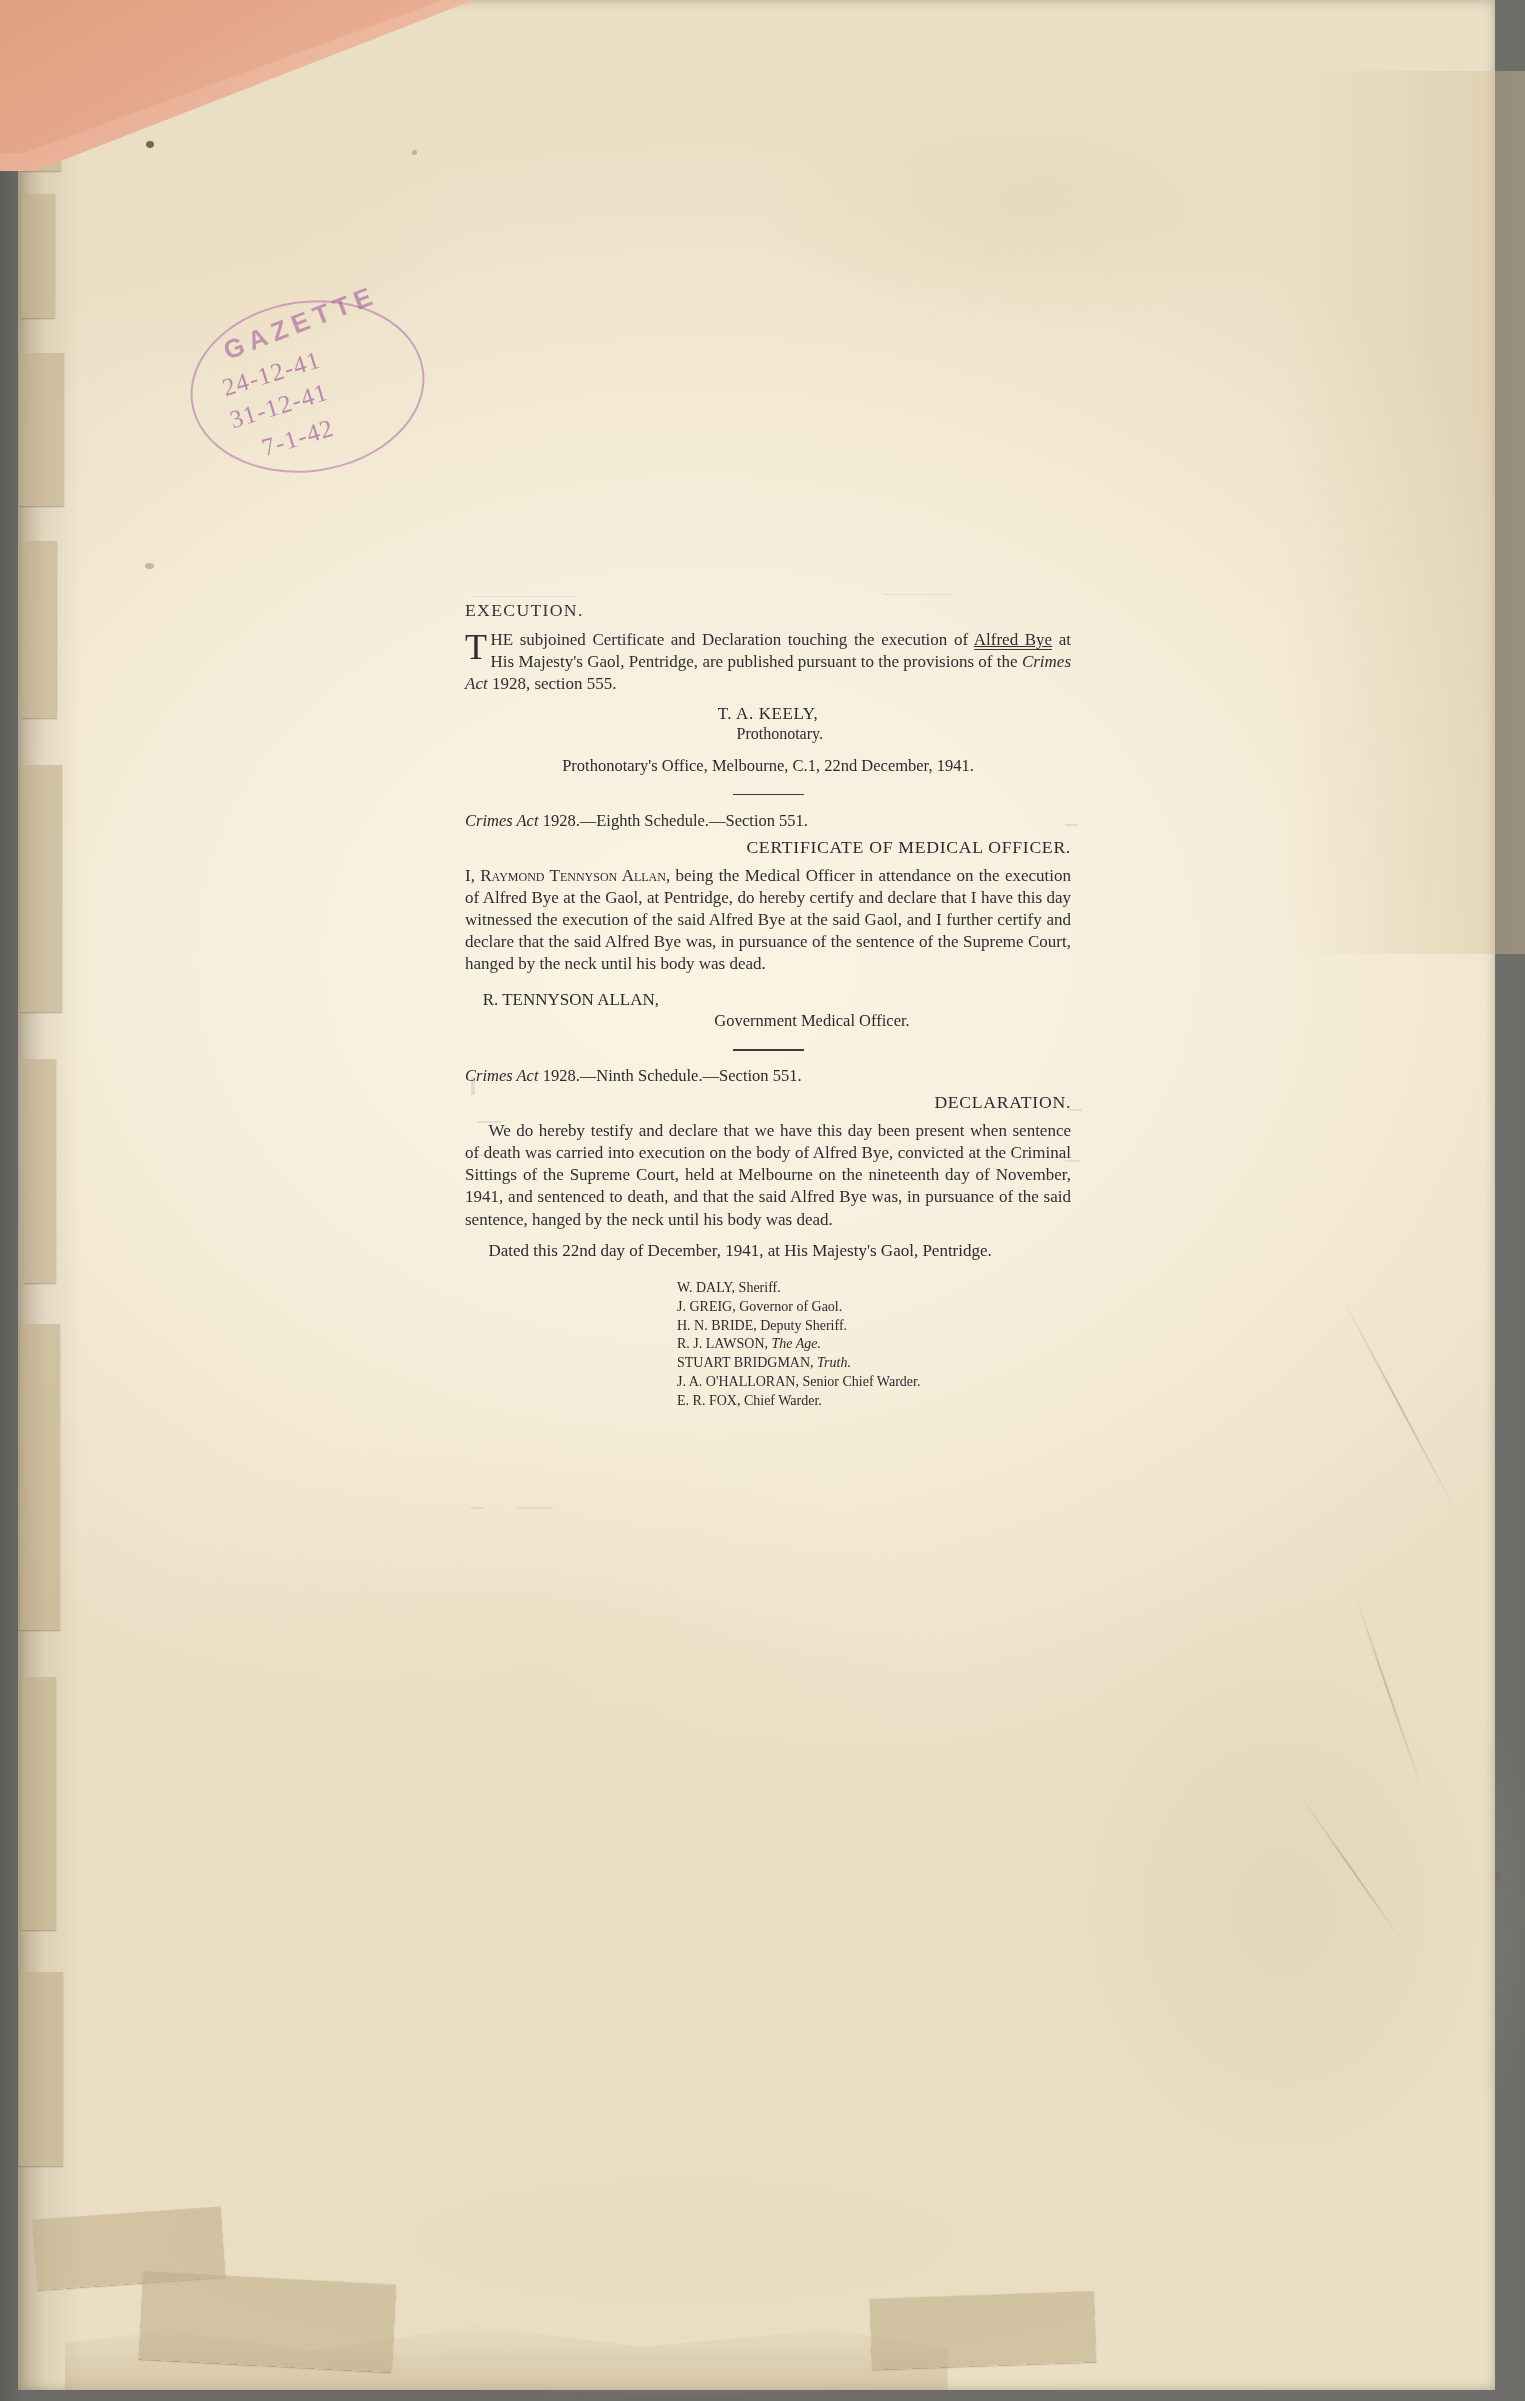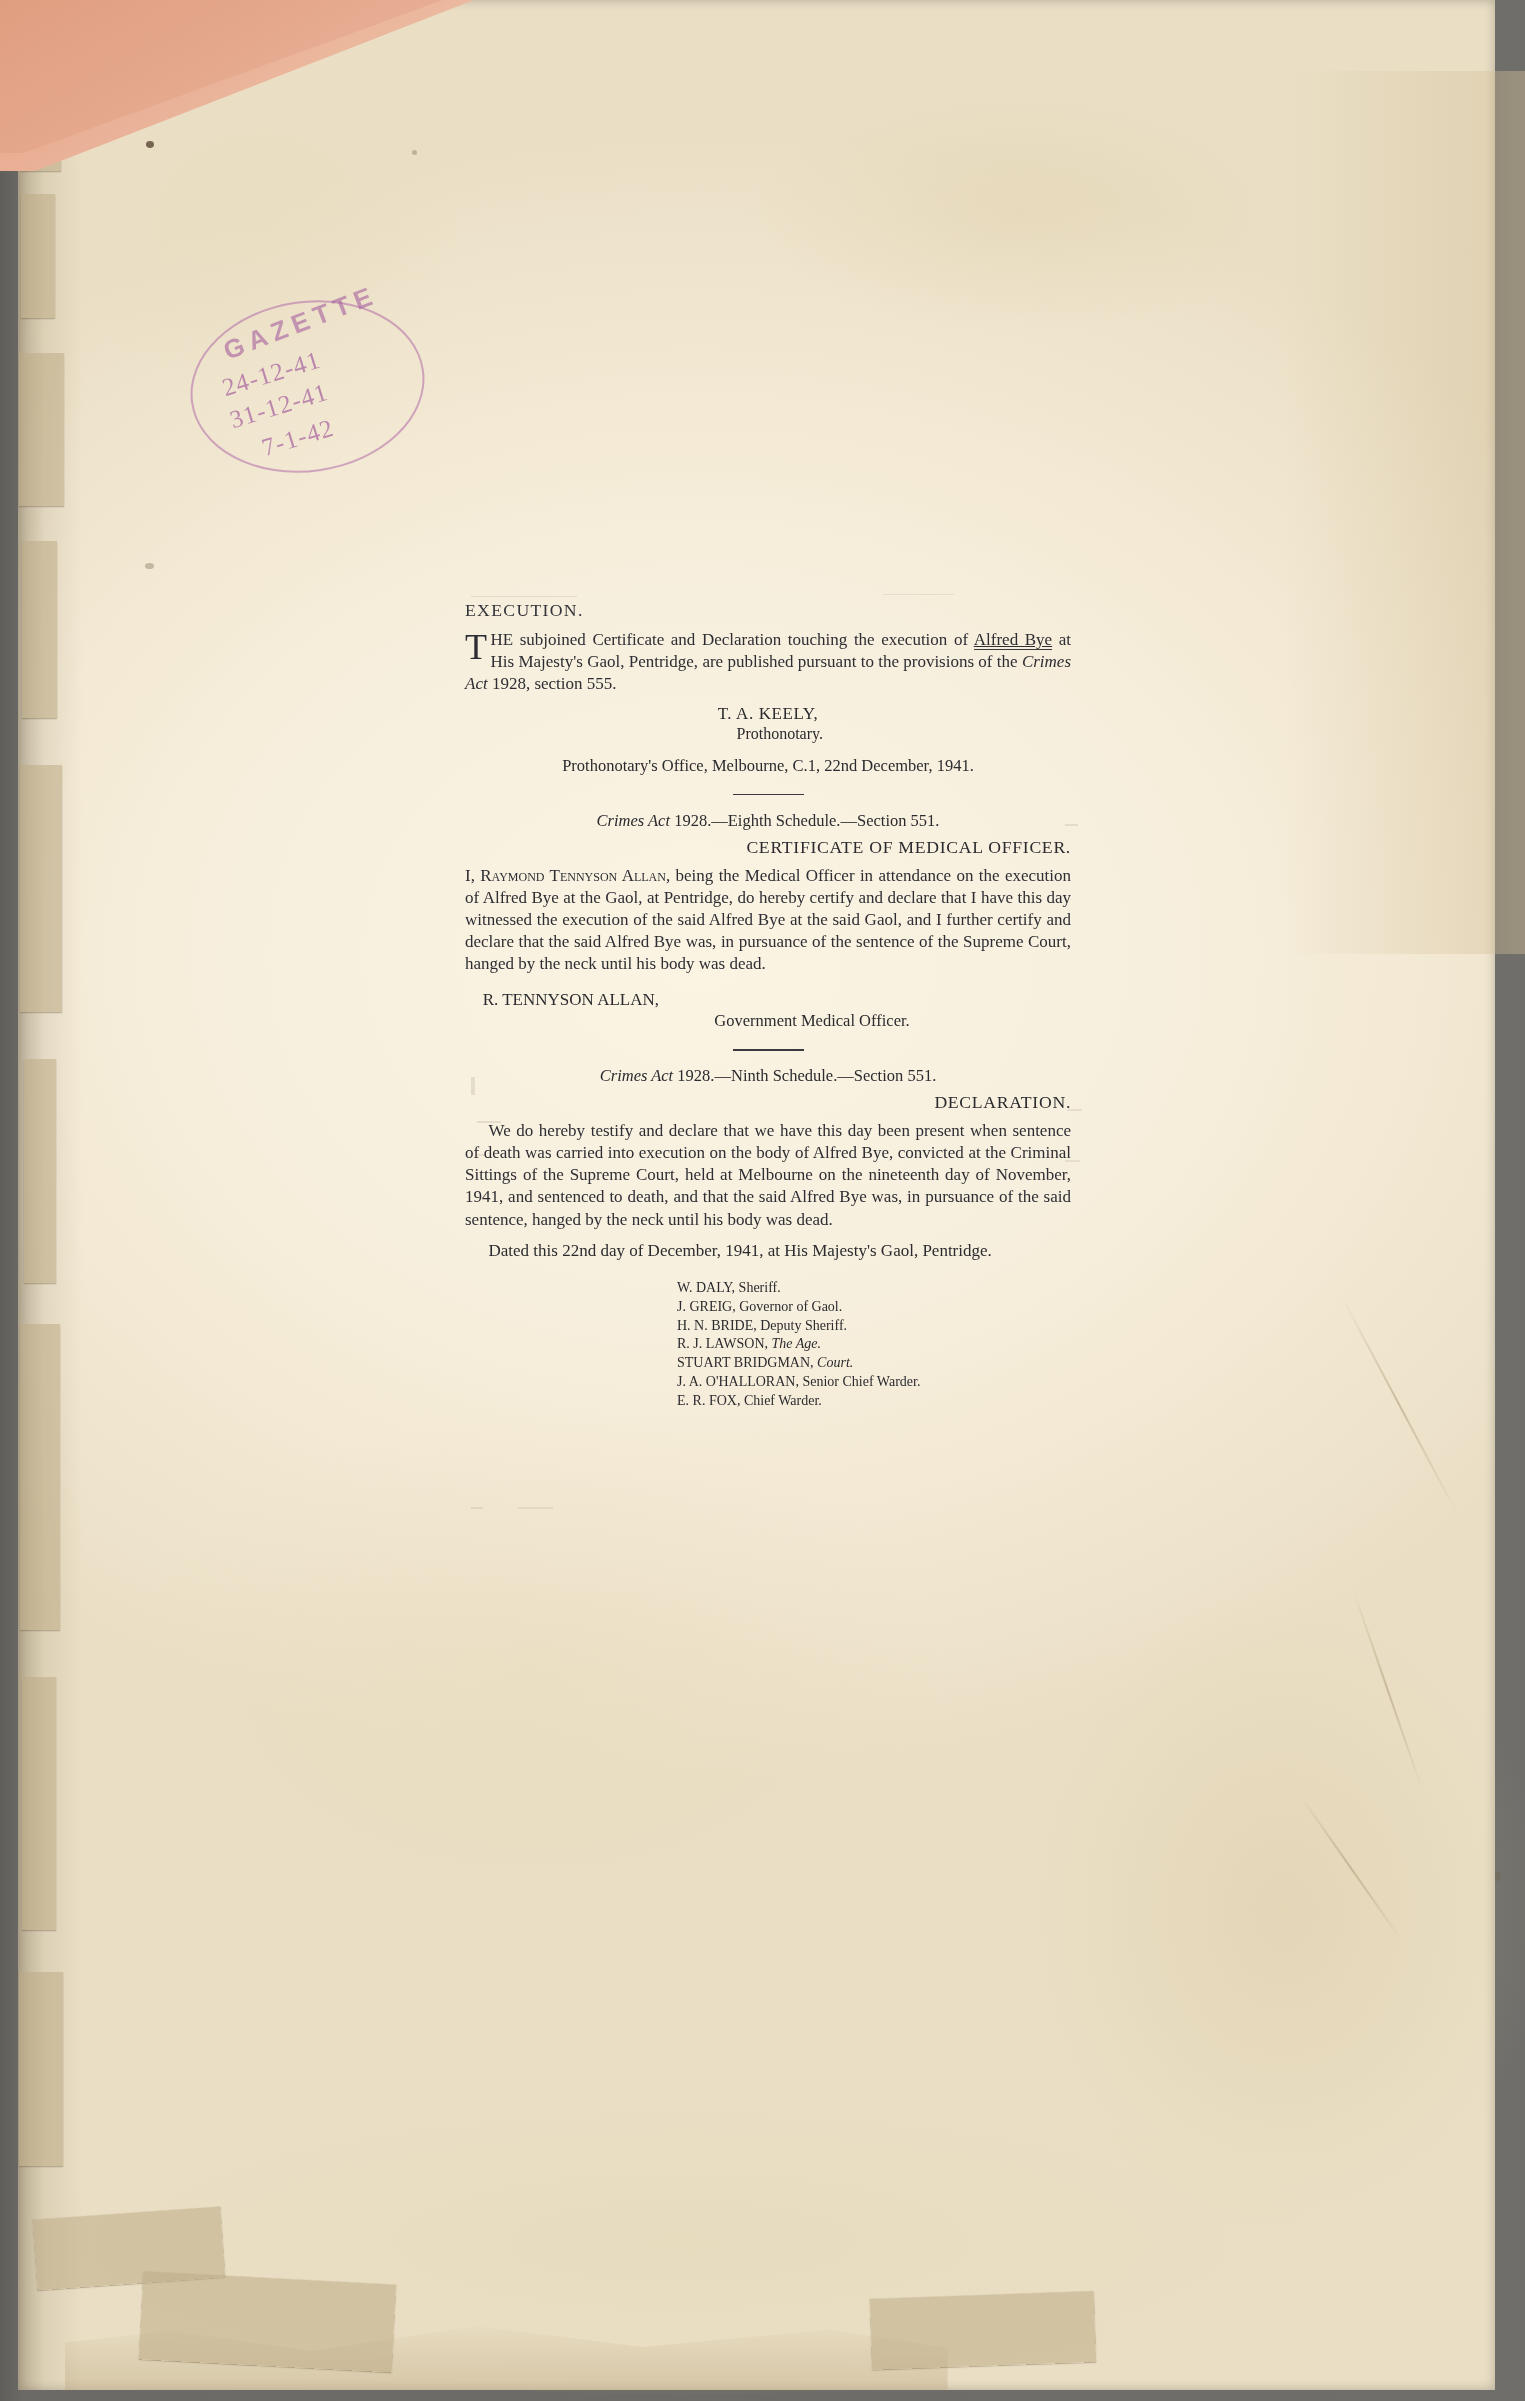--- a/index.html
+++ b/index.html
@@ -206,21 +206,21 @@
   }
 
   .rule {
     width: 71px;
     height: 1.8px;
     background: #3a3a40;
     margin: 17.7px auto 15.3px auto;
   }
 
   .sched-line {
-    text-align: center;
+    text-align: left;
     font-size: 16.5px;
     margin-bottom: 5.9px;
   }
   .sect-title {
     text-align: right;
     font-size: 17.7px;
     letter-spacing: 0.7px;
     margin-bottom: 7px;
   }
 
@@ -360,21 +360,21 @@
 
     <p class="body" style="text-indent:23.5px;">We do hereby testify and declare that we have this day been present when sentence of death was carried into execution on the body of Alfred Bye, convicted at the Criminal Sittings of the Supreme Court, held at Melbourne on the nineteenth day of November, 1941, and sentenced to death, and that the said Alfred Bye was, in pursuance of the said sentence, hanged by the neck until his body was dead.</p>
 
     <p class="dated" style="text-indent:23.5px;">Dated this 22nd day of December, 1941, at His Majesty's Gaol, Pentridge.</p>
 
     <div class="names">
       <div><span>W. DALY, </span><span>Sheriff.</span></div>
       <div><span>J. GREIG, </span><span>Governor of Gaol.</span></div>
       <div><span>H. N. BRIDE, </span><span>Deputy Sheriff.</span></div>
       <div><span>R. J. LAWSON, </span><span class="ital">The Age.</span></div>
-      <div><span>STUART BRIDGMAN, </span><span class="ital">Court.</span></div>
+      <div><span>STUART BRIDGMAN, </span><span class="ital">Truth.</span></div>
       <div><span>J. A. O'HALLORAN, </span><span>Senior Chief Warder.</span></div>
       <div><span>E. R. FOX, </span><span>Chief Warder.</span></div>
     </div>
   </div>
 
   <div class="mark" style="left:471px; top:596px; width:106px; height:1.2px; opacity:.35;"></div>
   <div class="mark" style="left:883px; top:594px; width:71px; height:1.2px; opacity:.3;"></div>
   <div class="mark" style="left:471px; top:1077px; width:3.5px; height:17.7px; opacity:.35;"></div>
   <div class="mark" style="left:477px; top:1121px; width:23.5px; height:1.8px; opacity:.35;"></div>
   <div class="mark" style="left:477px; top:1154px; width:9.4px; height:1.8px; opacity:.35;"></div>

